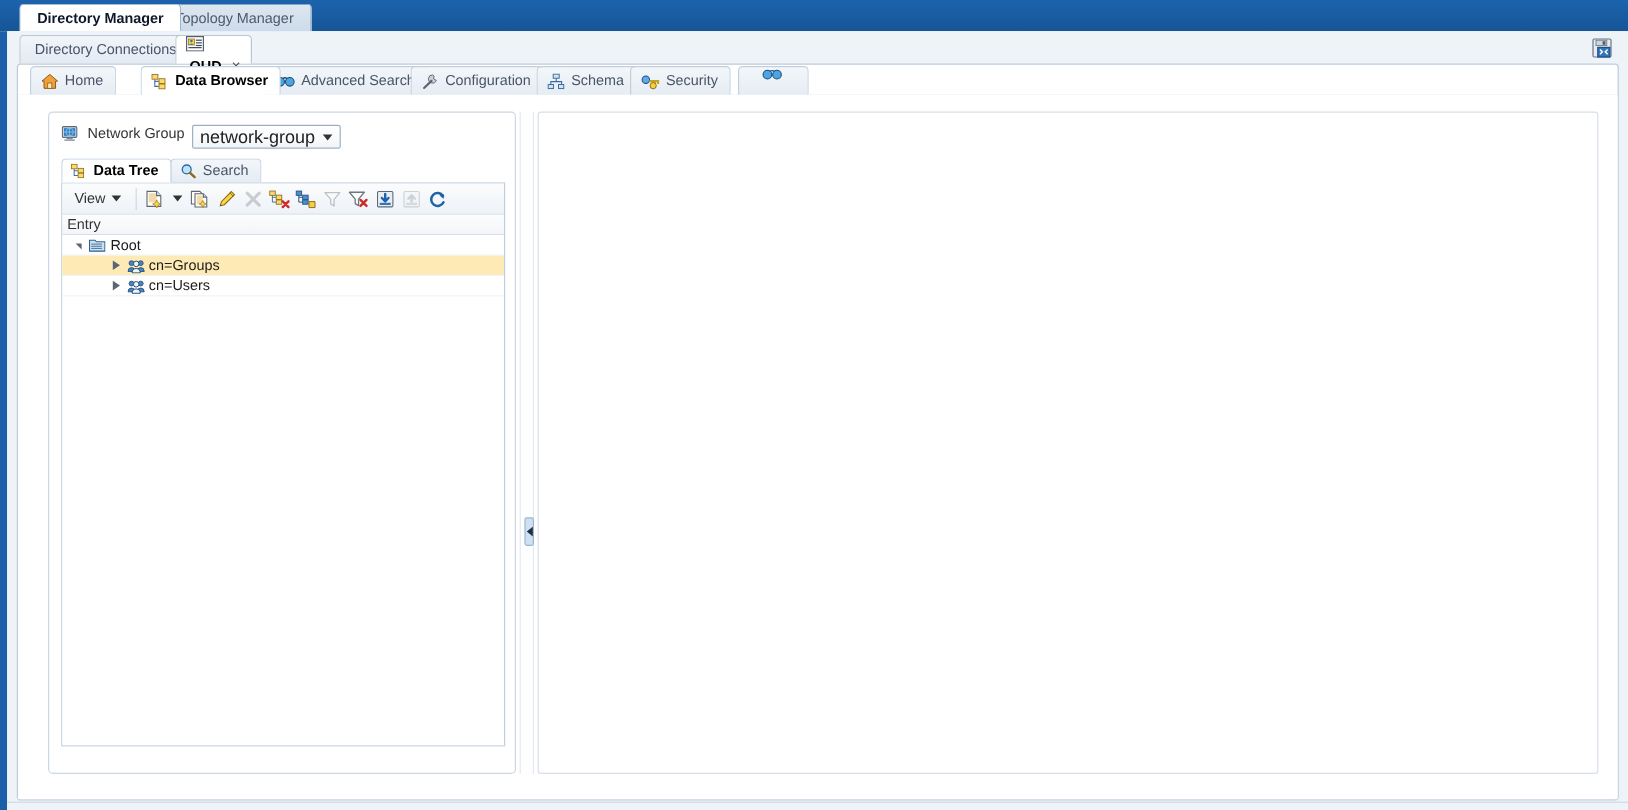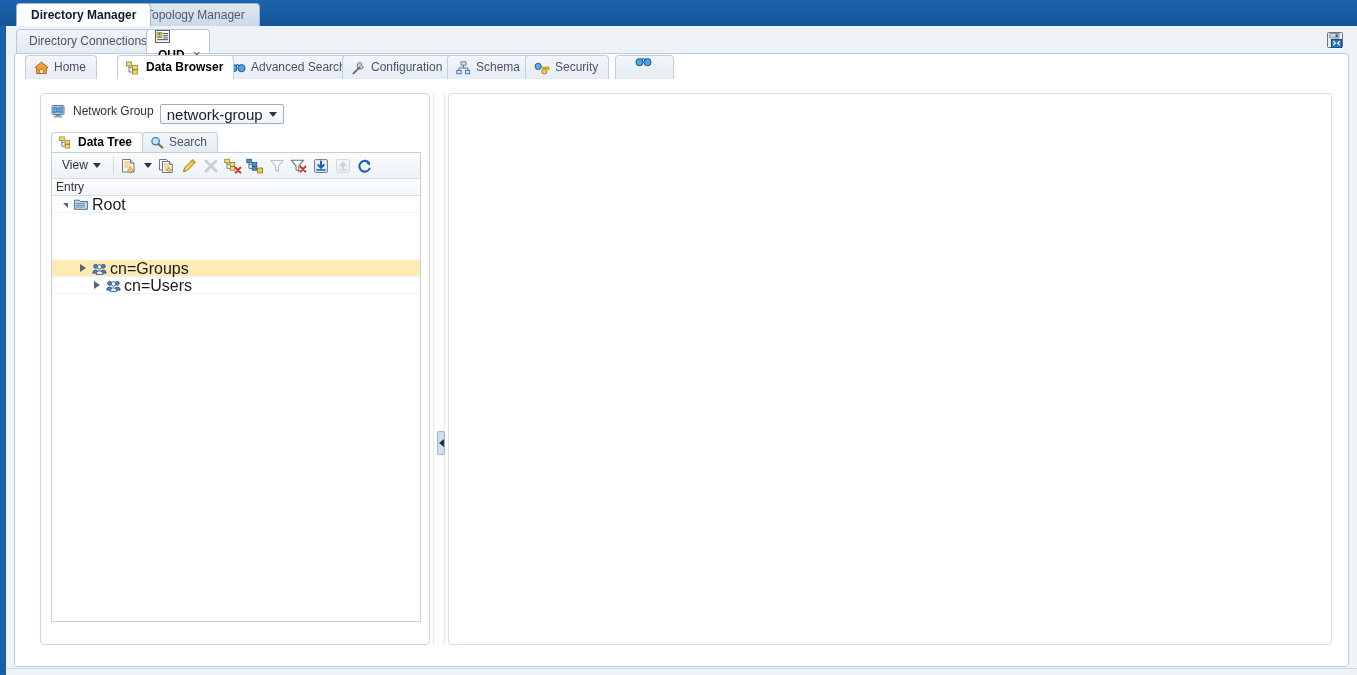--- a/index.html
+++ b/index.html
@@ -244,21 +244,21 @@
     padding-left: 4px;
   }
   #tree-rows {
     position: absolute; left: 0; top: 43px;
     width: 368px; height: 425px;
     background: #fff;
   }
   .trow {
     height: 17px; line-height: 17px;
     display: flex; align-items: center;
-    font-size: 16px; color: #1b1b1b;
+    font-size: 12px; color: #1b1b1b;
     border-bottom: 1px solid #f0f3f7;
     cursor: pointer;
     white-space: nowrap;
   }
   .trow.selected { background: #fdeab4; }
   .twist {
     width: 14px; height: 17px;
     display: flex; align-items: center; justify-content: center;
     flex: 0 0 14px;
   }
@@ -618,21 +618,21 @@
               <span class="ticon">
                 <svg width="14" height="12" viewBox="0 0 14 12">
                   <path d="M0.6 2.2 h4.6 l1.1 1.3 h7.1 v7.8 h-12.8 z" fill="#cfe0ef" stroke="#2d6394" stroke-width="0.9"></path>
                   <path d="M2 5.4 h9 M2 7.2 h9 M2 9 h9" stroke="#2d6394" stroke-width="0.7"></path>
                 </svg>
               </span>
               <span class="tlabel">Root</span>
             </div>
 
 
-            <div class="trow selected" style="padding-left:24px;margin-top:47px;">
+            <div class="trow selected" style="padding-left:38px;">
               <span class="twist">
                   <span class="tri-closed"></span>
                 </span>
               <span class="ticon">
                 <svg width="15" height="13" viewBox="0 0 15 13">
                   <circle cx="3.6" cy="4.3" r="2" fill="#4b84bf" stroke="#1d4a78" stroke-width="0.7"></circle>
                   <path d="M0.7 11.2 q0 -3.2 2.9 -3.2 q2.9 0 2.9 3.2 z" fill="#4b84bf" stroke="#1d4a78" stroke-width="0.7"></path>
                   <circle cx="11.3" cy="4.3" r="2" fill="#4b84bf" stroke="#1d4a78" stroke-width="0.7"></circle>
                   <path d="M8.4 11.2 q0 -3.2 2.9 -3.2 q2.9 0 2.9 3.2 z" fill="#4b84bf" stroke="#1d4a78" stroke-width="0.7"></path>
                   <circle cx="7.5" cy="4.9" r="2.3" fill="#f2f5f8" stroke="#1d4a78" stroke-width="0.8"></circle>

